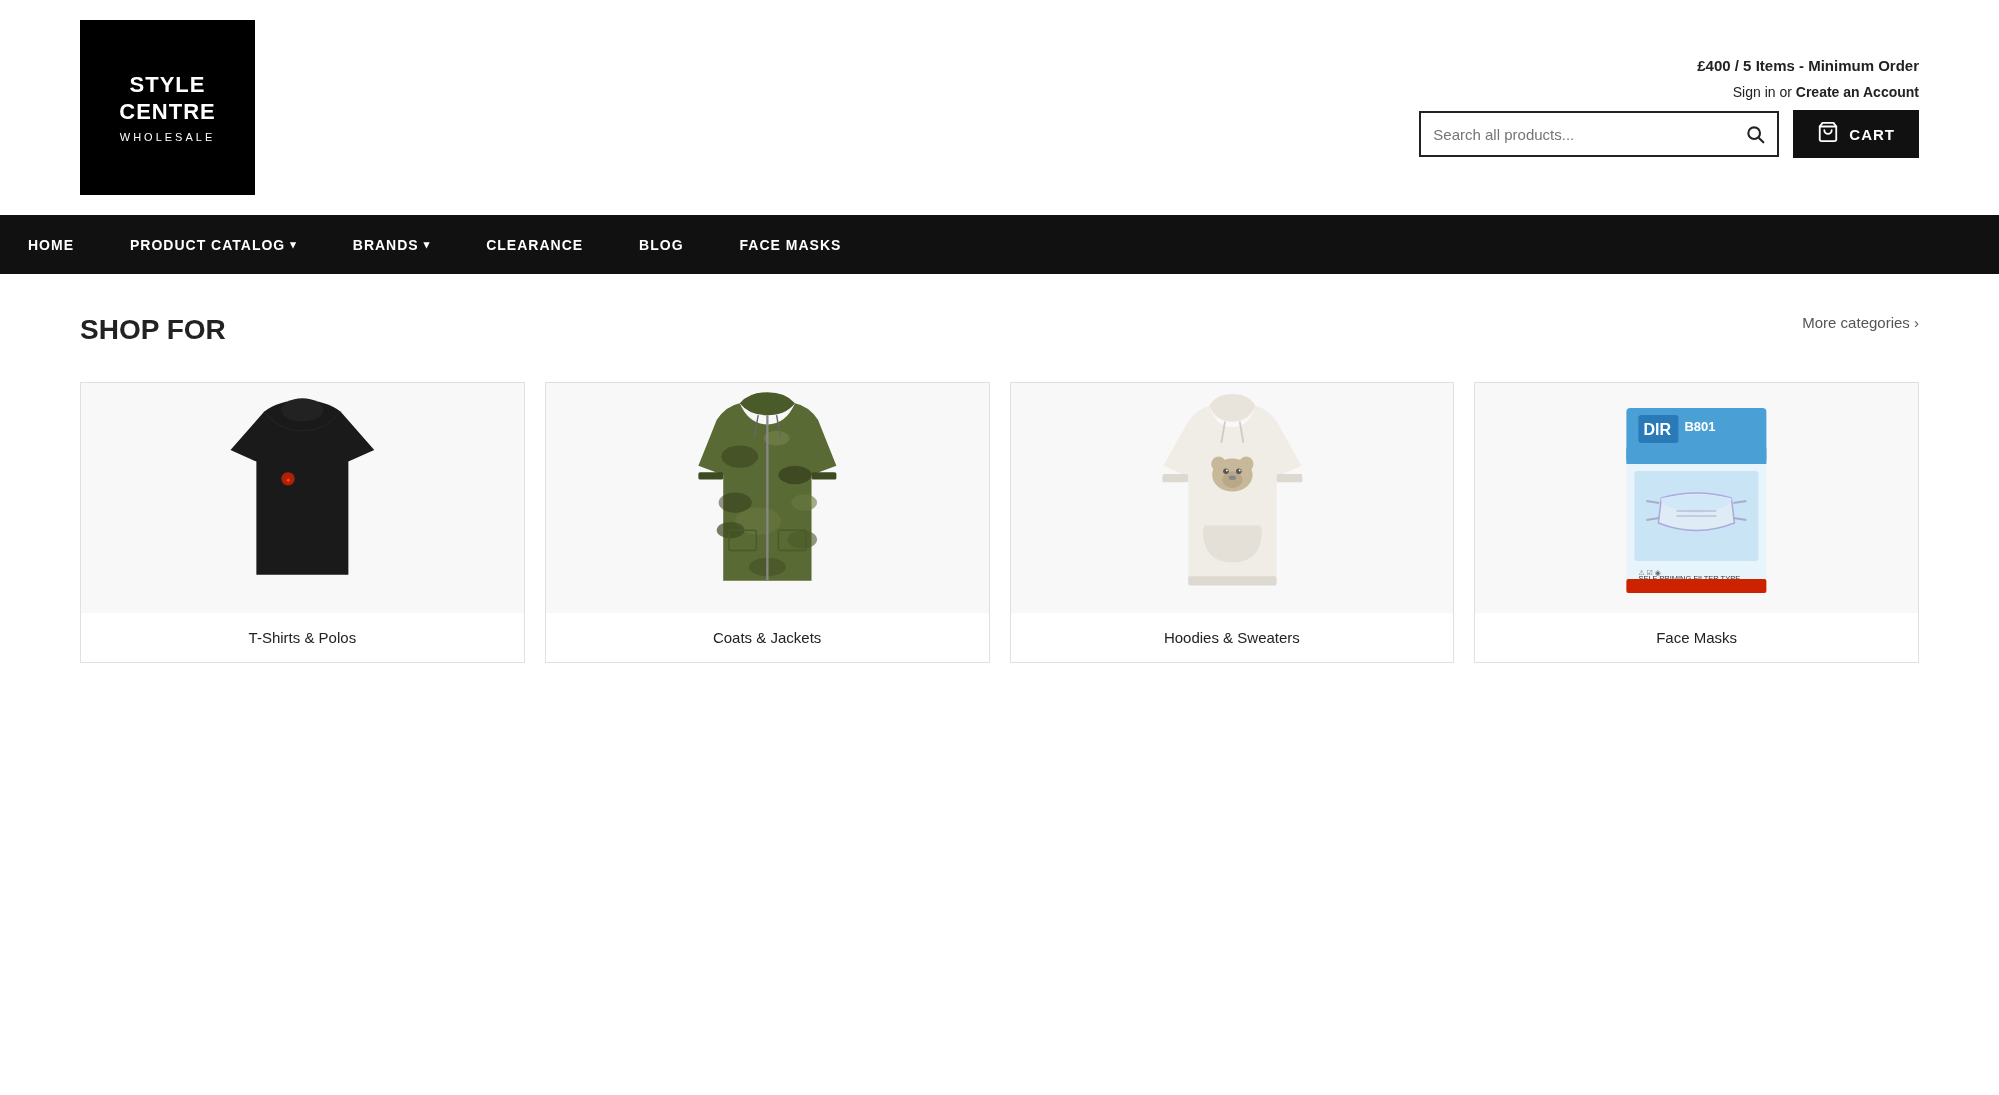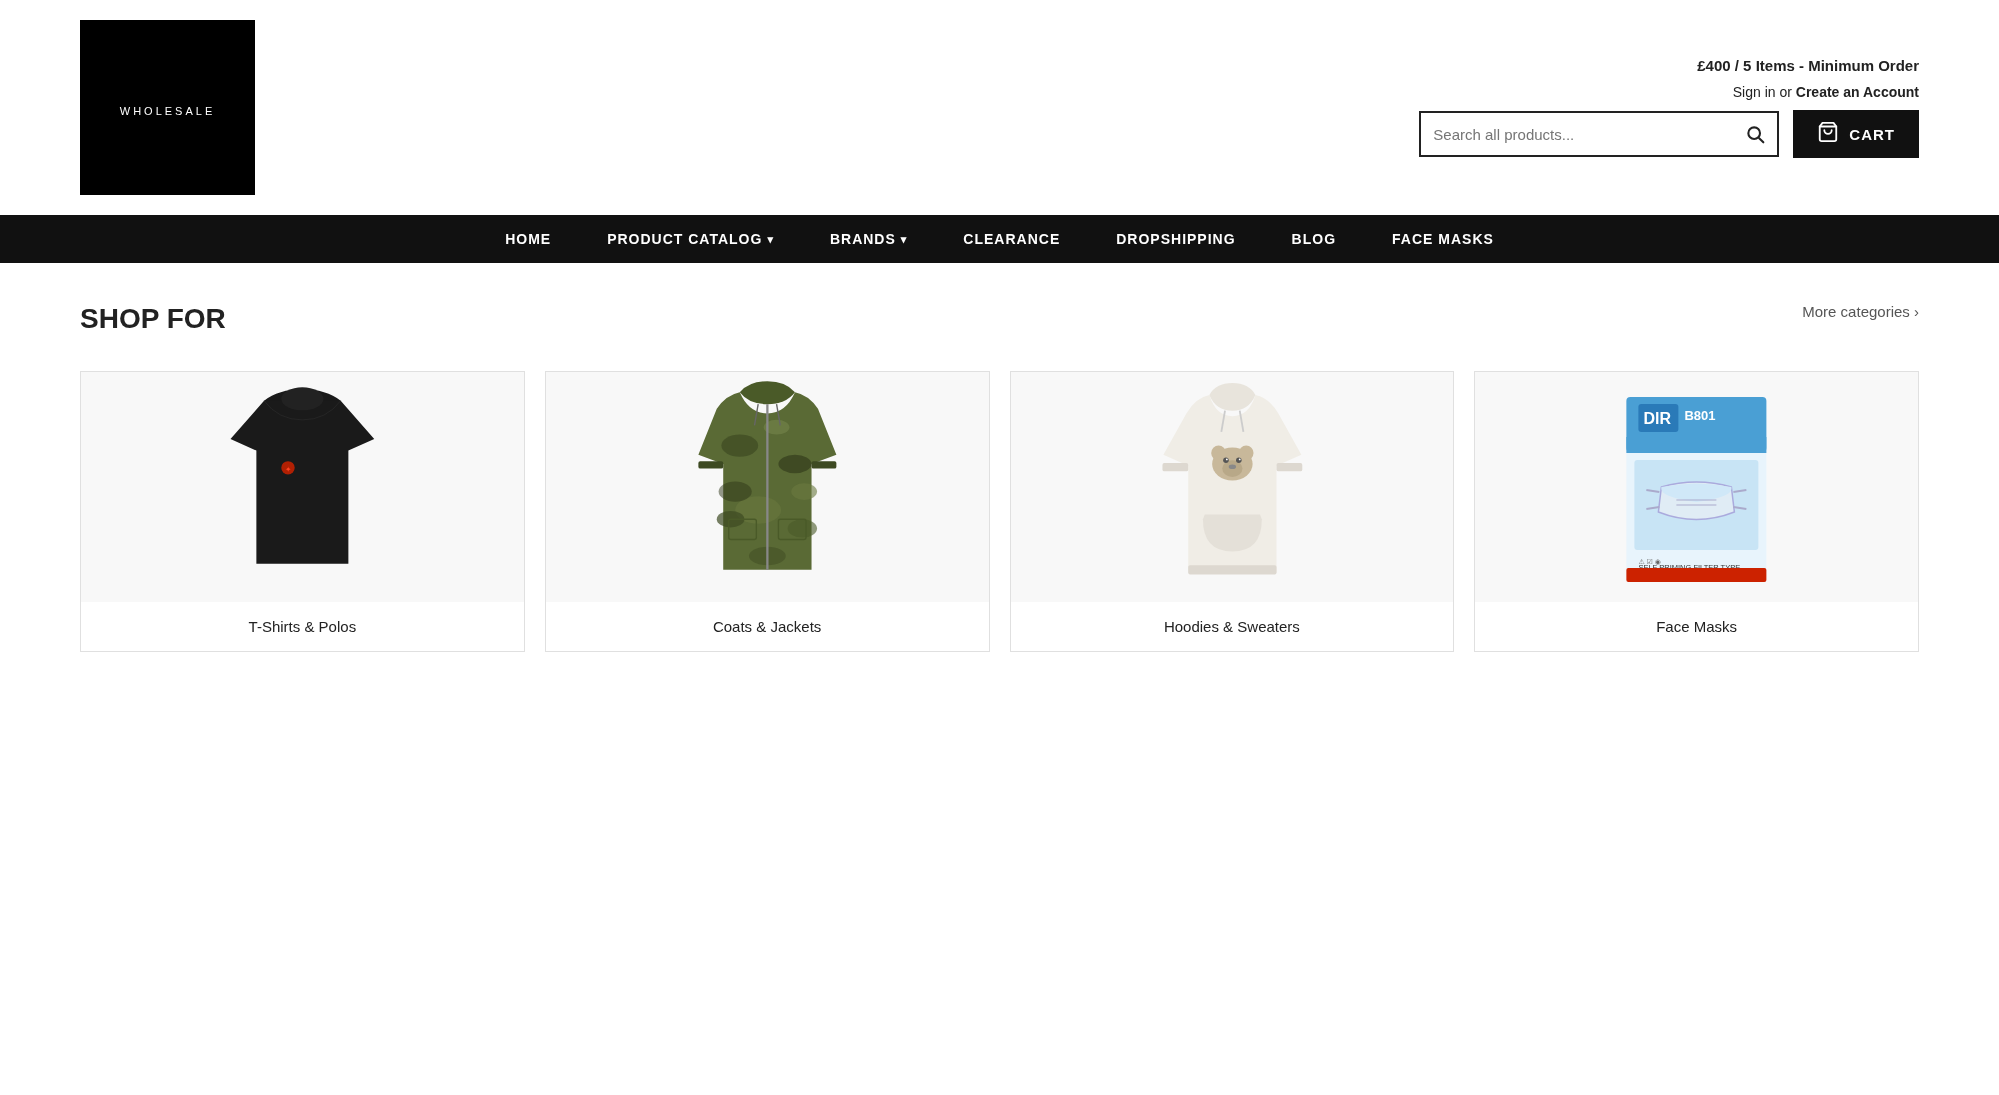--- a/index.html
+++ b/index.html
@@ -105,23 +105,23 @@
     }
     .cart-icon {
       font-size: 18px;
     }
 
     
     .nav-bar {
       background: #111;
       display: flex;
       align-items: center;
-      justify-content: center;
+      justify-content: flex-start;
       gap: 0;
-      height: 48px;
+      height: 59px;
     }
     .nav-item {
       color: #fff;
       font-size: 14px;
       font-weight: 600;
       letter-spacing: 1px;
       padding: 0 28px;
       cursor: pointer;
       text-decoration: none;
       display: flex;
@@ -187,20 +187,21 @@
       padding: 16px 10px;
       text-align: center;
       color: #222;
     }
   </style>
 </head>
 <body>
 
 <header class="header">
   <div class="logo-box">
+    <div class="logo-title">STYLE CENTRE</div>
     <div class="logo-sub">WHOLESALE</div>
   </div>
 
   <div class="header-right">
     <div class="min-order">£400 / 5 Items - Minimum Order</div>
     <div class="auth-links">
       <a href="#" class="sign-in">Sign in</a>
       <span>or</span>
       <a href="#" class="create-account">Create an Account</a>
     </div>
@@ -237,23 +238,20 @@
     <span class="chevron">▾</span>
   </a>
   <a href="#" class="nav-item">
     <span>BRANDS</span>
     <span class="chevron">▾</span>
   </a>
   <a href="#" class="nav-item">
     <span>CLEARANCE</span>
   </a>
   <a href="#" class="nav-item">
-    <span>DROPSHIPPING</span>
-  </a>
-  <a href="#" class="nav-item">
     <span>BLOG</span>
   </a>
   <a href="#" class="nav-item">
     <span>FACE MASKS</span>
   </a>
 </nav>
 
 <section class="shop-section">
   <div class="shop-header">
     <h2 class="shop-title">SHOP FOR</h2>

